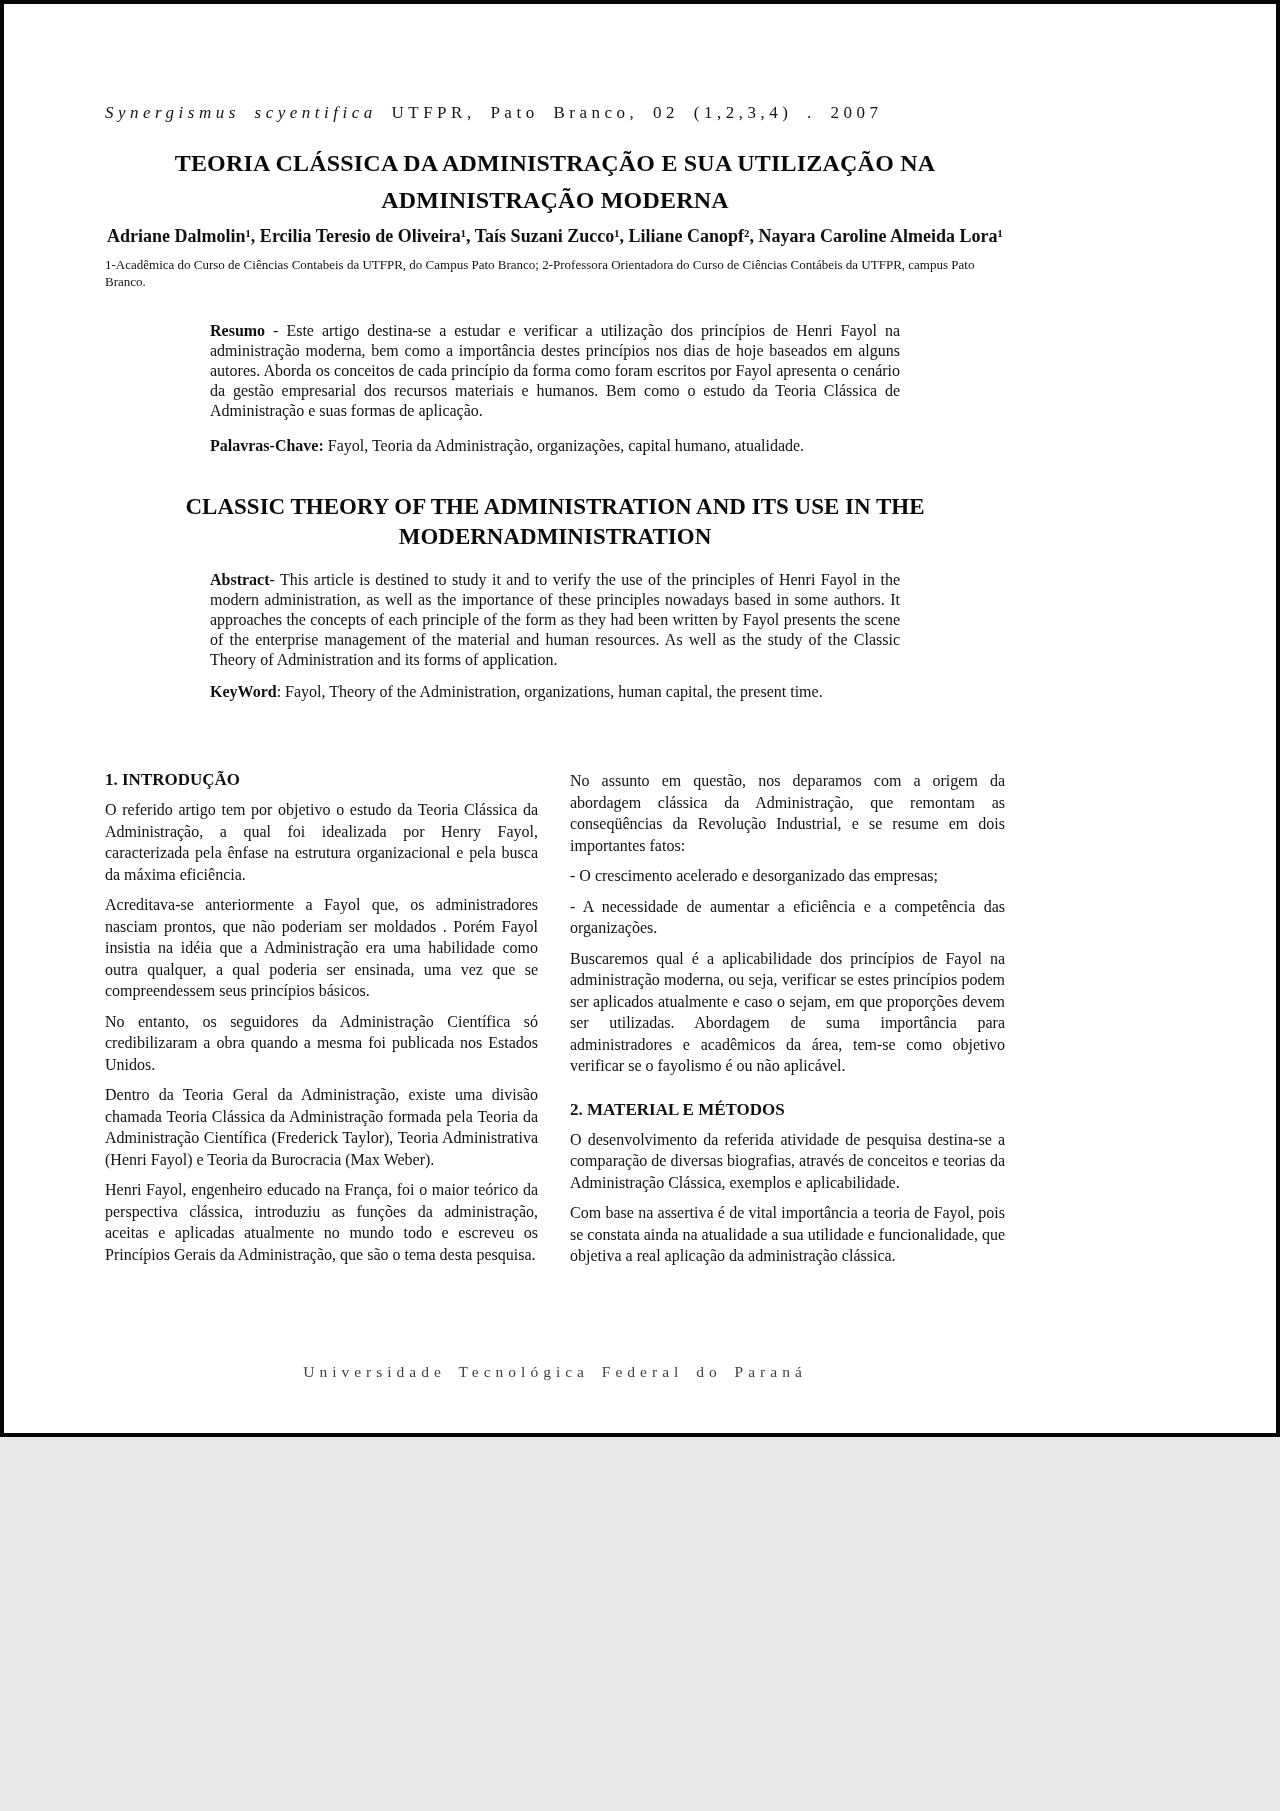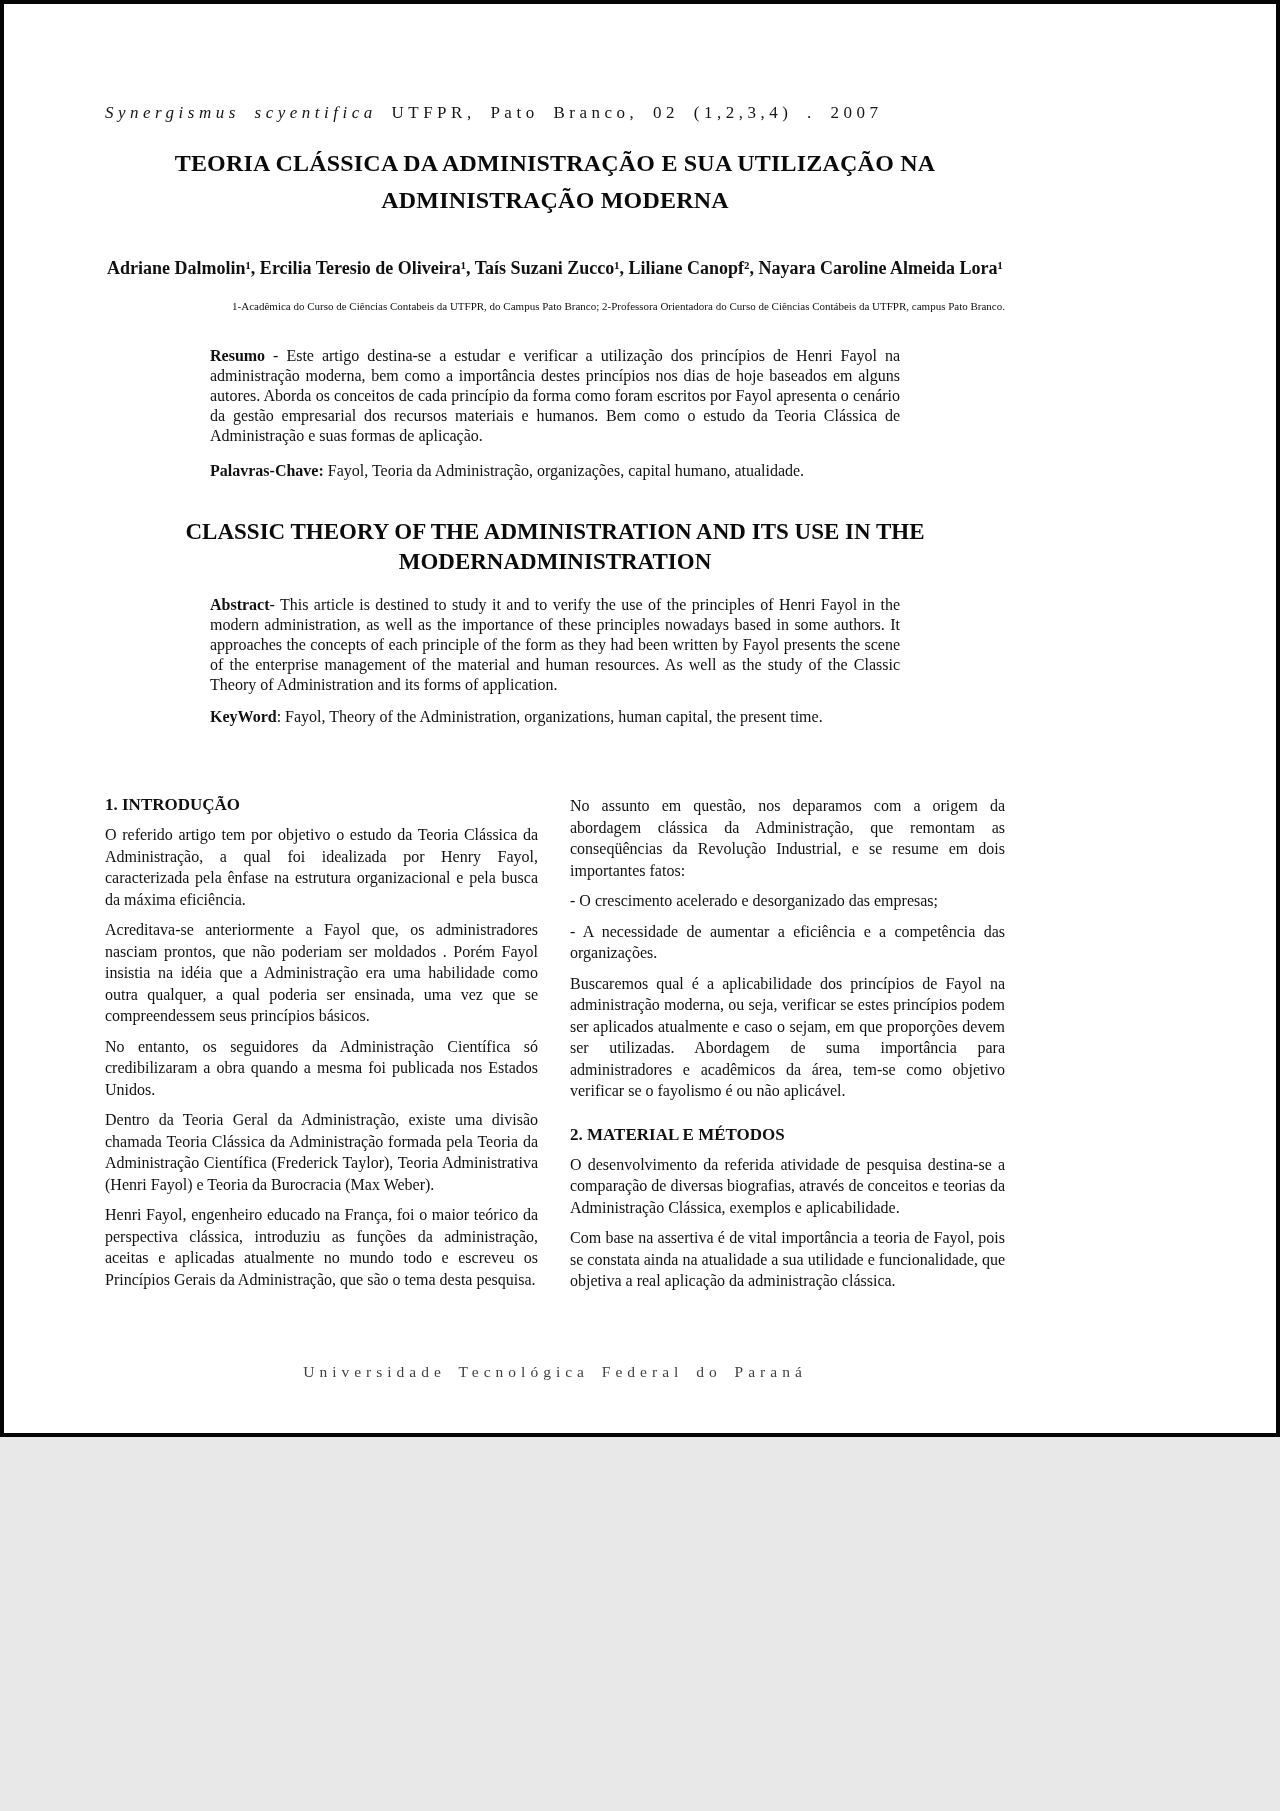--- a/index.html
+++ b/index.html
@@ -30,30 +30,30 @@
   .title-pt {
     margin-top: 22px;
     text-align: center;
     font-weight: bold;
     font-size: 24px;
     line-height: 37px;
     letter-spacing: 0.2px;
     color: #0b0b0b;
   }
   .authors {
-    margin-top: 36px;
+    margin-top: 4px;
     text-align: center;
     font-weight: bold;
     font-size: 18px;
     line-height: 27px;
   }
   .affiliation {
-    margin-top: 16px;
-    text-align: right;
-    font-size: 11px;
+    margin-top: 6px;
+    text-align: left;
+    font-size: 13px;
     line-height: 17px;
   }
 
   .abstract-block {
     margin: 4px 105px;
     text-align: justify;
     font-size: 16px;
     line-height: 20px;
   }
   .mt-resumo   { margin-top: 31px; }

